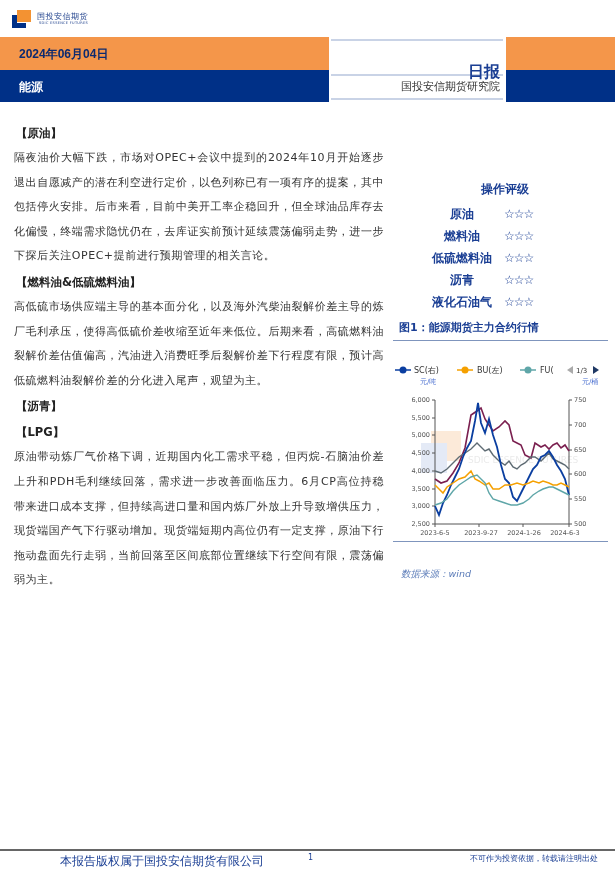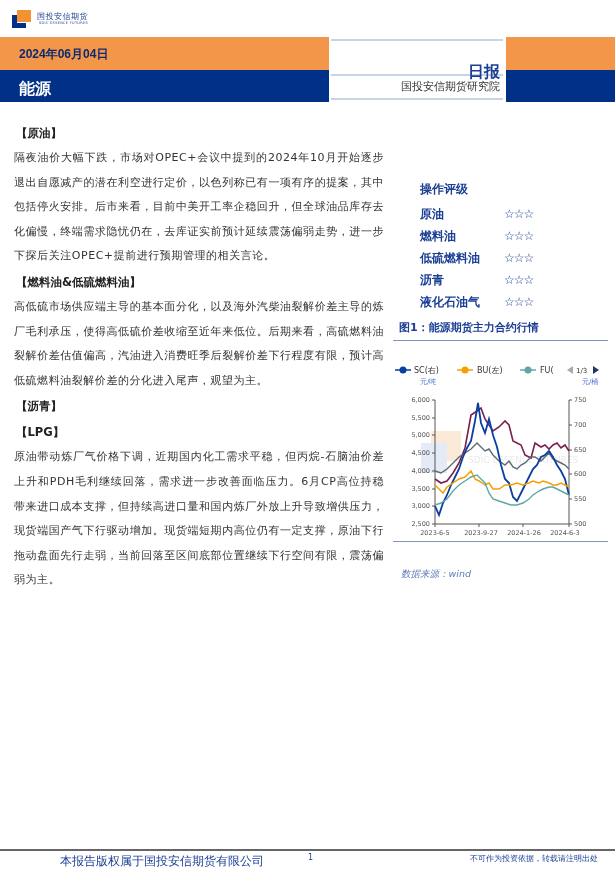--- a/index.html
+++ b/index.html
@@ -10,32 +10,32 @@
   .logo-mark { position: relative; width: 20px; height: 18px; }
   .logo-mark .sq-o { position: absolute; left: 5px; top: 0; width: 14px; height: 12px; background: #f39232; }
   .logo-mark .sq-b { position: absolute; left: 0; top: 5px; width: 14px; height: 13px; border-left: 5px solid #003087; border-bottom: 5px solid #003087; background: transparent; }
   .logo-text { display: flex; flex-direction: column; align-items: flex-end; }
   .logo-cn { font-size: 8px; color: #1d3f8b; letter-spacing: 0.5px; line-height: 9px; }
   .logo-en { font-size: 3.5px; color: #1d3f8b; line-height: 5px; letter-spacing: 0.3px; }
 
   .band-orange { position: absolute; left: 0; top: 37px; width: 615px; height: 33px; background: #f4964a; }
   .band-blue { position: absolute; left: 0; top: 70px; width: 615px; height: 32px; background: #003087; }
   .date-text { position: absolute; left: 19px; top: 46px; font-size: 12px; font-weight: bold; color: #0b2a70; font-family: "Liberation Sans", sans-serif; }
-  .sector-text { position: absolute; left: 19px; top: 79px; font-size: 16px; font-weight: bold; color: #ffffff; }
+  .sector-text { position: absolute; left: 19px; top: 79px; font-size: 12px; font-weight: bold; color: #ffffff; }
 
   .hdr-panel { position: absolute; left: 329px; top: 37px; width: 177px; height: 65px; background: #ffffff; }
   .hdr-line { position: absolute; left: 331px; width: 172px; height: 2px; background: #c9d3e6; }
   .report-type { position: absolute; right: 115px; top: 46px; font-size: 16px; font-weight: bold; color: #1b3f94; margin-top: 16px; }
   .institute { position: absolute; right: 115px; top: 79px; font-size: 11px; color: #333; }
 
   .left-col { position: absolute; left: 14px; top: 125px; width: 370px; }
   .sec-title { font-size: 11.5px; font-weight: bold; color: #222; height: 26px; line-height: 16px; padding-left: 2px; }
   .para { font-size: 11px; line-height: 24.6px; color: #333; text-align: justify; letter-spacing: 0.55px; margin-top: -5px; margin-bottom: 5px; }
 
-  .rating { position: absolute; left: 420px; top: 181px; width: 170px; }
+  .rating { position: absolute; left: 420px; top: 181px; width: 170px; text-align: center; }
   .rating-title { font-size: 12px; font-weight: bold; color: #1b3f94; height: 22px; }
   .rating-row { display: flex; height: 22px; align-items: center; }
   .rating-name { width: 84px; font-size: 12px; font-weight: bold; color: #1b3f94; }
   .rating-stars { font-size: 12px; color: #1b3f94; letter-spacing: -1px; }
 
   .fig-title { position: absolute; left: 399px; top: 320px; font-size: 11px; font-weight: bold; color: #1b3f94; }
   .fig-line-top { position: absolute; left: 393px; top: 340px; width: 215px; height: 1px; background: #7f95bd; }
   .fig-line-bot { position: absolute; left: 393px; top: 541px; width: 215px; height: 1px; background: #7f95bd; }
   .chart-svg { position: absolute; left: 393px; top: 353px; }
   .source { position: absolute; left: 401px; top: 568px; font-size: 9.5px; font-style: italic; color: #5a7bb8; }

